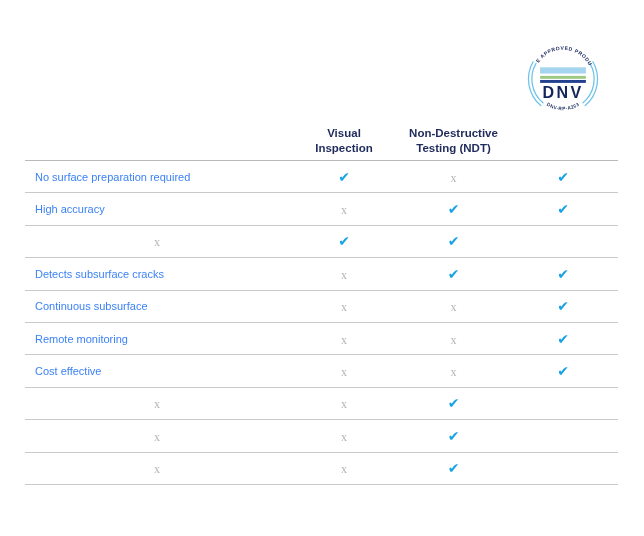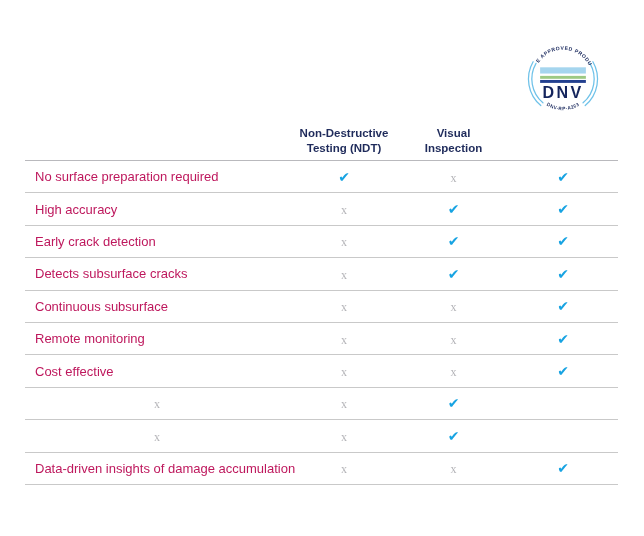--- a/index.html
+++ b/index.html
@@ -22,21 +22,21 @@
     display:flex;flex-direction:column;justify-content:center;align-items:center;
     text-align:center;font-weight:bold;font-size:11.5px;line-height:1.32;
     color:#1f2b5b;padding-bottom:3px;
   }
   .hcell span{white-space:nowrap;}
   .trow{
     display:grid;grid-template-columns:264px 110px 109px 110px;
     height:32.4px;box-sizing:border-box;align-items:center;
     border-bottom:1px solid #c9c9c9;
   }
-  .label-cell{padding-left:10px;font-size:13px;color:#be185d;white-space:nowrap;}
+  .label-cell{padding-left:10px;font-size:11px;color:#3b82f6;white-space:nowrap;}
   .mark-cell{text-align:center;line-height:1;}
   .mark{display:inline-block;}
   .mark.check{color:#17a3e2;font-size:14px;}
   .mark.xmark{color:#b5b5b9;font-size:12px;font-family:"Liberation Serif",serif;}
 </style>
 </head>
 <body>
 
 <div class="badge">
   <svg viewBox="0 0 76 76" width="74" height="74">
@@ -68,44 +68,43 @@
       <textPath href="#arc-bottom-textpath" startOffset="50%" text-anchor="middle">DNV-RP-A203</textPath>
     </text>
   </svg>
 </div>
 
 <div class="cmp-table">
   <div class="thead">
     <div class="hcell"></div>
 
   <div class="hcell">
+        <span>Visual</span>
+        <span>Inspection</span>
+      </div>
+      <div class="hcell">
         <span>Non-Destructive</span>
         <span>Testing (NDT)</span>
-      </div>
-      <div class="hcell">
-        <span>Visual</span>
-        <span>Inspection</span>
       </div>
     </div>
   <div>
 
   <div class="trow">
     <div class="label-cell">No surface preparation required</div>
     <div class="mark-cell"><span class="mark check">✔</span></div>
     <div class="mark-cell"><span class="mark xmark">x</span></div>
     <div class="mark-cell"><span class="mark check">✔</span></div>
   </div>
       <div class="trow">
     <div class="label-cell">High accuracy</div>
     <div class="mark-cell"><span class="mark xmark">x</span></div>
     <div class="mark-cell"><span class="mark check">✔</span></div>
     <div class="mark-cell"><span class="mark check">✔</span></div>
   </div>
       <div class="trow">
-    <div class="label-cell">Early crack detection</div>
     <div class="mark-cell"><span class="mark xmark">x</span></div>
     <div class="mark-cell"><span class="mark check">✔</span></div>
     <div class="mark-cell"><span class="mark check">✔</span></div>
   </div>
       <div class="trow">
     <div class="label-cell">Detects subsurface cracks</div>
     <div class="mark-cell"><span class="mark xmark">x</span></div>
     <div class="mark-cell"><span class="mark check">✔</span></div>
     <div class="mark-cell"><span class="mark check">✔</span></div>
   </div>
@@ -131,19 +130,18 @@
     <div class="mark-cell"><span class="mark xmark">x</span></div>
     <div class="mark-cell"><span class="mark xmark">x</span></div>
     <div class="mark-cell"><span class="mark check">✔</span></div>
   </div>
       <div class="trow">
     <div class="mark-cell"><span class="mark xmark">x</span></div>
     <div class="mark-cell"><span class="mark xmark">x</span></div>
     <div class="mark-cell"><span class="mark check">✔</span></div>
   </div>
       <div class="trow">
-    <div class="label-cell">Data-driven insights of damage accumulation</div>
     <div class="mark-cell"><span class="mark xmark">x</span></div>
     <div class="mark-cell"><span class="mark xmark">x</span></div>
     <div class="mark-cell"><span class="mark check">✔</span></div>
   </div>
     </div>
 </div>
 
 </body></html>

